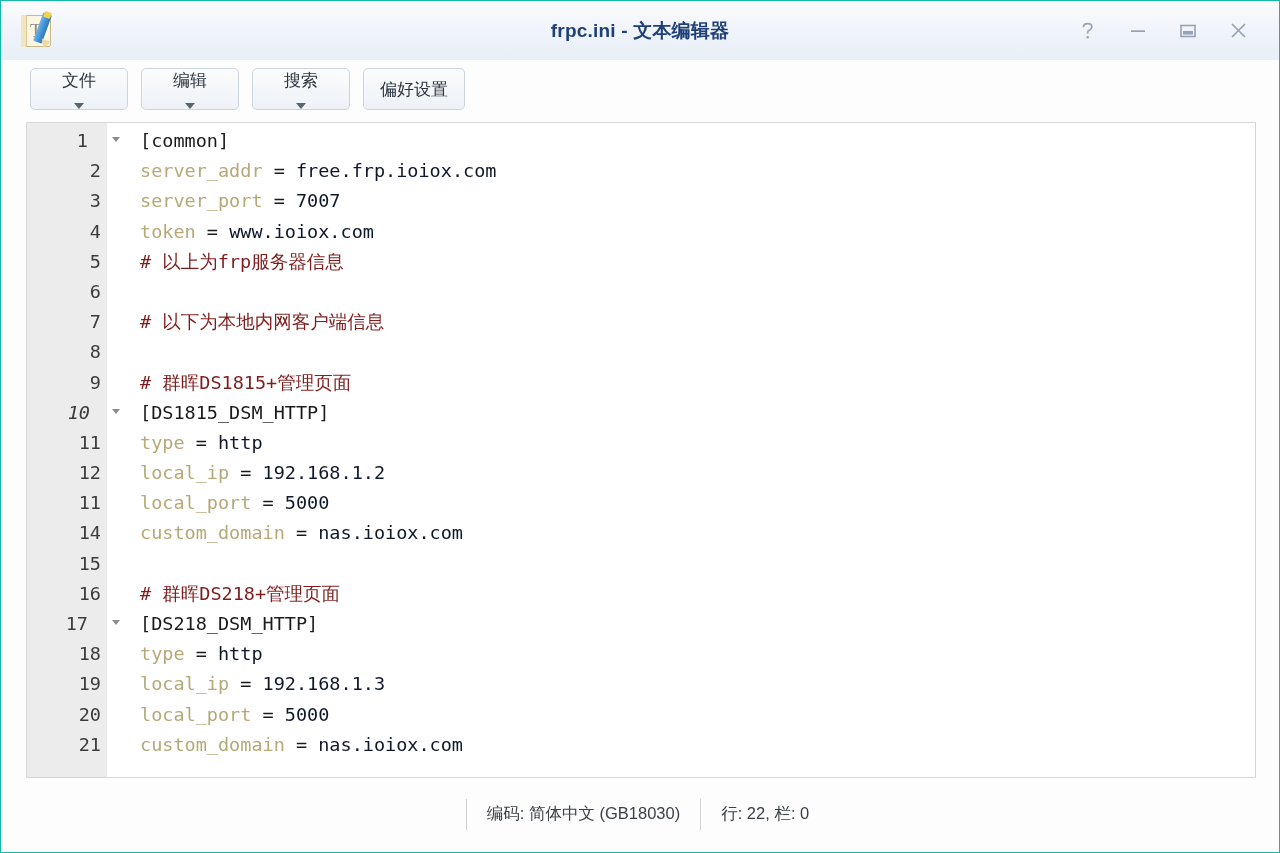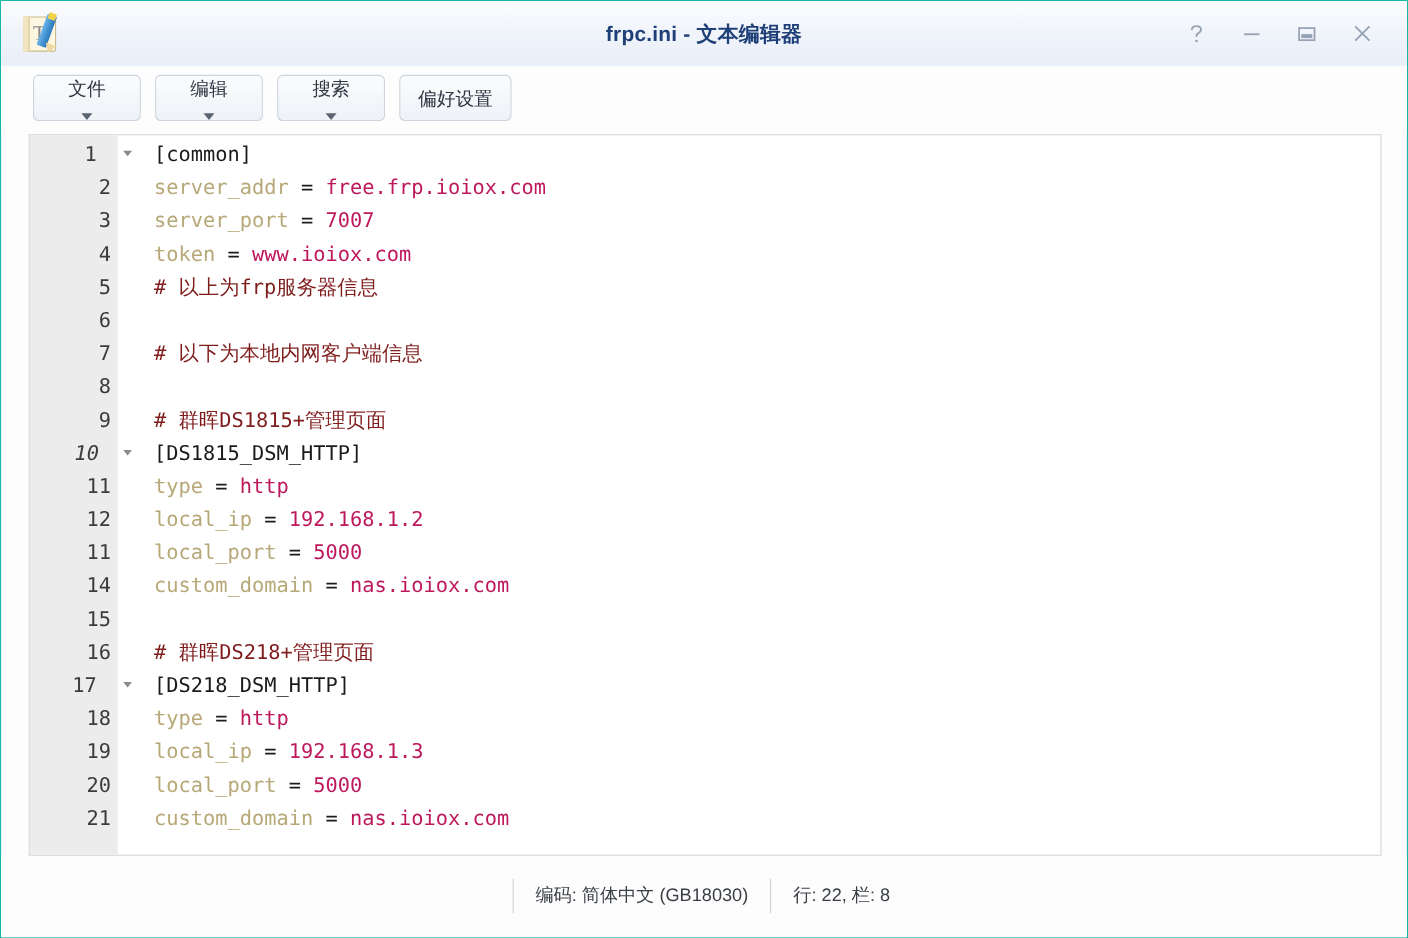--- a/index.html
+++ b/index.html
@@ -192,21 +192,21 @@
   .lines {
     flex: 1 1 auto;
     padding-top: 3px;
     padding-left: 33px;
     color: #1a1a1a;
     white-space: pre;
   }
   .lines .cl { height: 30.2px; }
   .tok-key     { color: #b7a878; }
   .tok-section { color: #1a1a1a; }
-  .tok-val     { color: #be185d; margin-top: 12px; }
+  .tok-val     { color: #0f172a; margin-top: 12px; }
   .tok-comment { color: #7f1d1d; }
   .tok-op      { color: #1a1a1a; }
 
   
   .statusbar {
     flex: 0 0 74px;
     display: flex;
     align-items: center;
     justify-content: center;
     gap: 0;
@@ -333,16 +333,16 @@
           <div class="ln">21</div>
         </div>
       <div class="lines" id="lines"><div class="cl"><span class="tok-section">[common]</span></div><div class="cl"><span class="tok-key">server_addr</span><span class="tok-op"> = </span><span class="tok-val">free.frp.ioiox.com</span></div><div class="cl"><span class="tok-key">server_port</span><span class="tok-op"> = </span><span class="tok-val">7007</span></div><div class="cl"><span class="tok-key">token</span><span class="tok-op"> = </span><span class="tok-val">www.ioiox.com</span></div><div class="cl"><span class="tok-comment"># 以上为frp服务器信息</span></div><div class="cl">&nbsp;</div><div class="cl"><span class="tok-comment"># 以下为本地内网客户端信息</span></div><div class="cl">&nbsp;</div><div class="cl"><span class="tok-comment"># 群晖DS1815+管理页面</span></div><div class="cl"><span class="tok-section">[DS1815_DSM_HTTP]</span></div><div class="cl"><span class="tok-key">type</span><span class="tok-op"> = </span><span class="tok-val">http</span></div><div class="cl"><span class="tok-key">local_ip</span><span class="tok-op"> = </span><span class="tok-val">192.168.1.2</span></div><div class="cl"><span class="tok-key">local_port</span><span class="tok-op"> = </span><span class="tok-val">5000</span></div><div class="cl"><span class="tok-key">custom_domain</span><span class="tok-op"> = </span><span class="tok-val">nas.ioiox.com</span></div><div class="cl">&nbsp;</div><div class="cl"><span class="tok-comment"># 群晖DS218+管理页面</span></div><div class="cl"><span class="tok-section">[DS218_DSM_HTTP]</span></div><div class="cl"><span class="tok-key">type</span><span class="tok-op"> = </span><span class="tok-val">http</span></div><div class="cl"><span class="tok-key">local_ip</span><span class="tok-op"> = </span><span class="tok-val">192.168.1.3</span></div><div class="cl"><span class="tok-key">local_port</span><span class="tok-op"> = </span><span class="tok-val">5000</span></div><div class="cl"><span class="tok-key">custom_domain</span><span class="tok-op"> = </span><span class="tok-val">nas.ioiox.com</span></div></div>
     </div>
   </div>
 
   <div class="statusbar">
     <div class="sb-sep"></div>
     <div class="sb-text">编码: 简体中文 (GB18030)</div>
     <div class="sb-sep"></div>
-    <div class="sb-text">行: 22, 栏: 8</div>
+    <div class="sb-text">行: 22, 栏: 0</div>
   </div>
 
 </div>
 
 </body></html>

